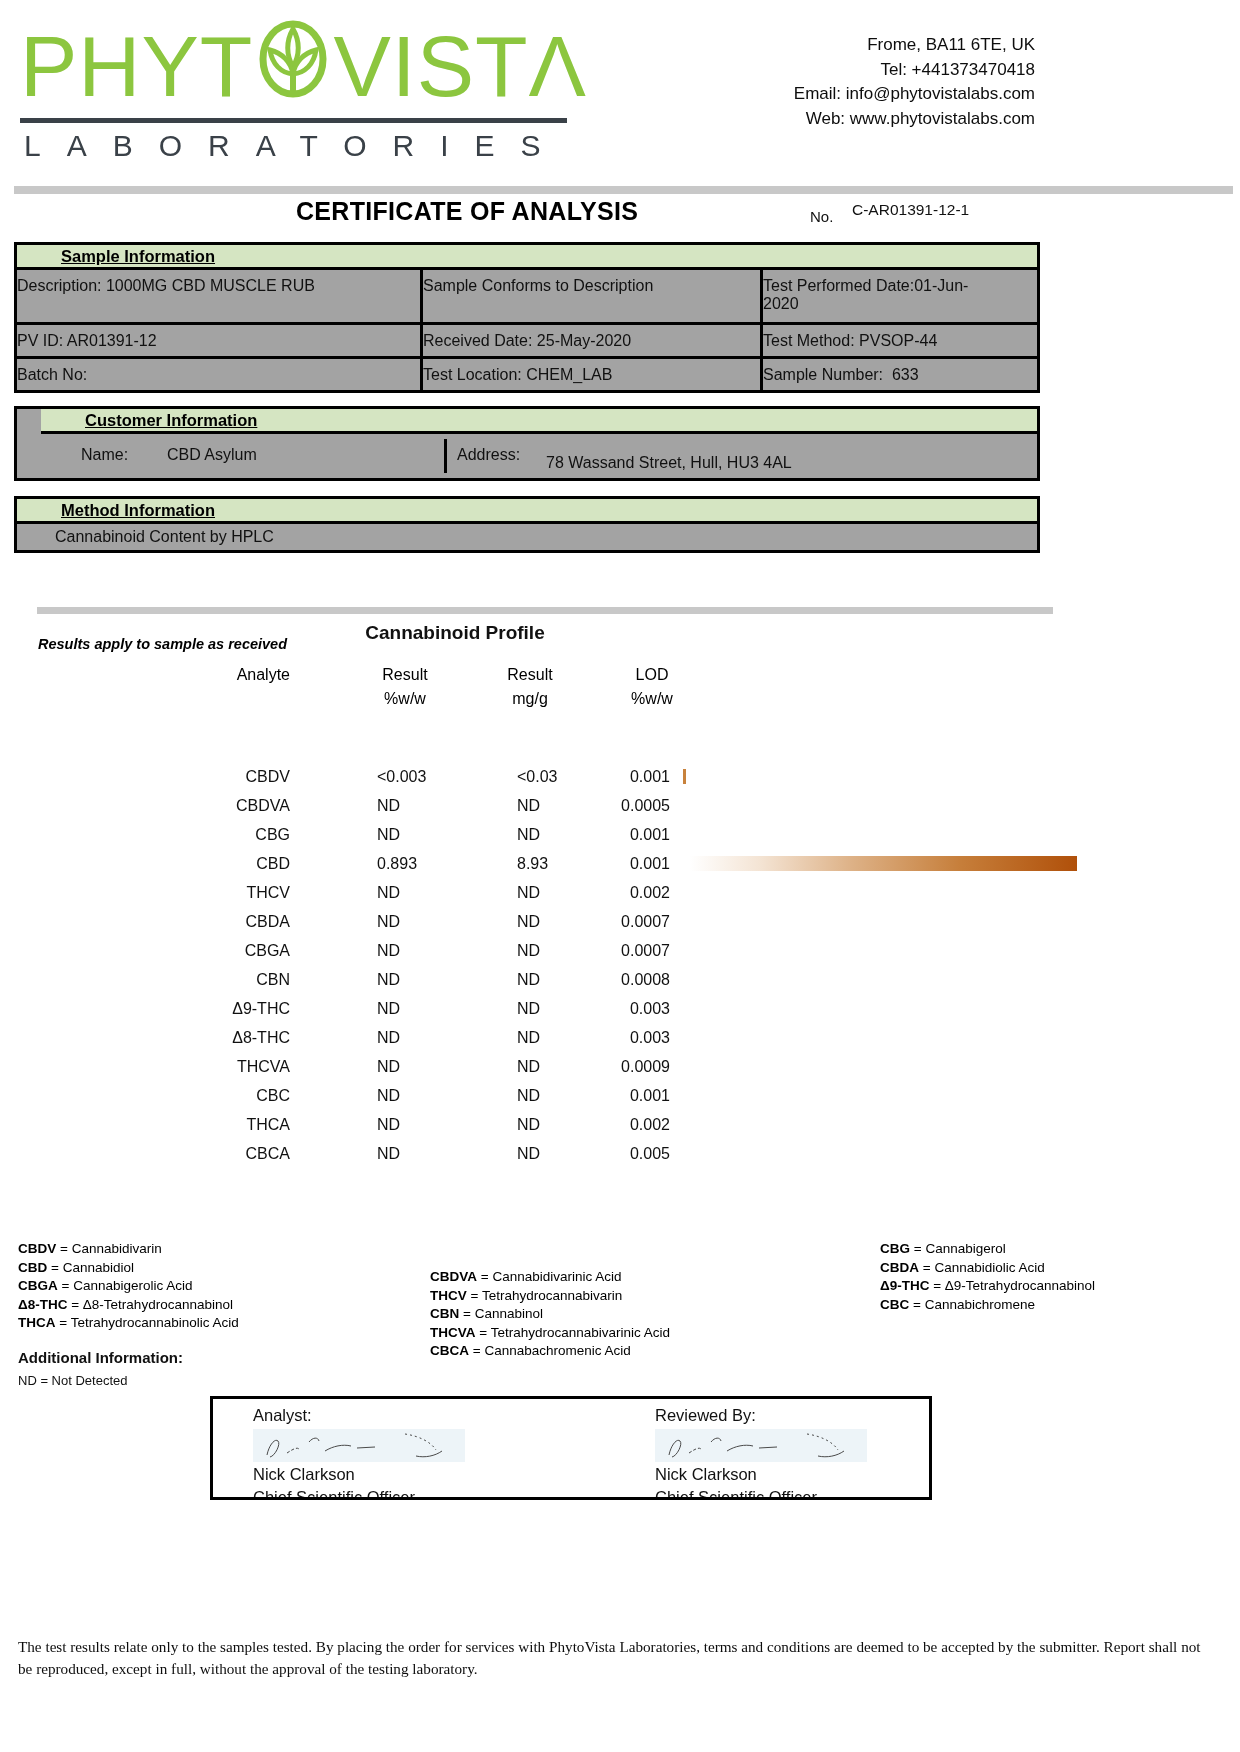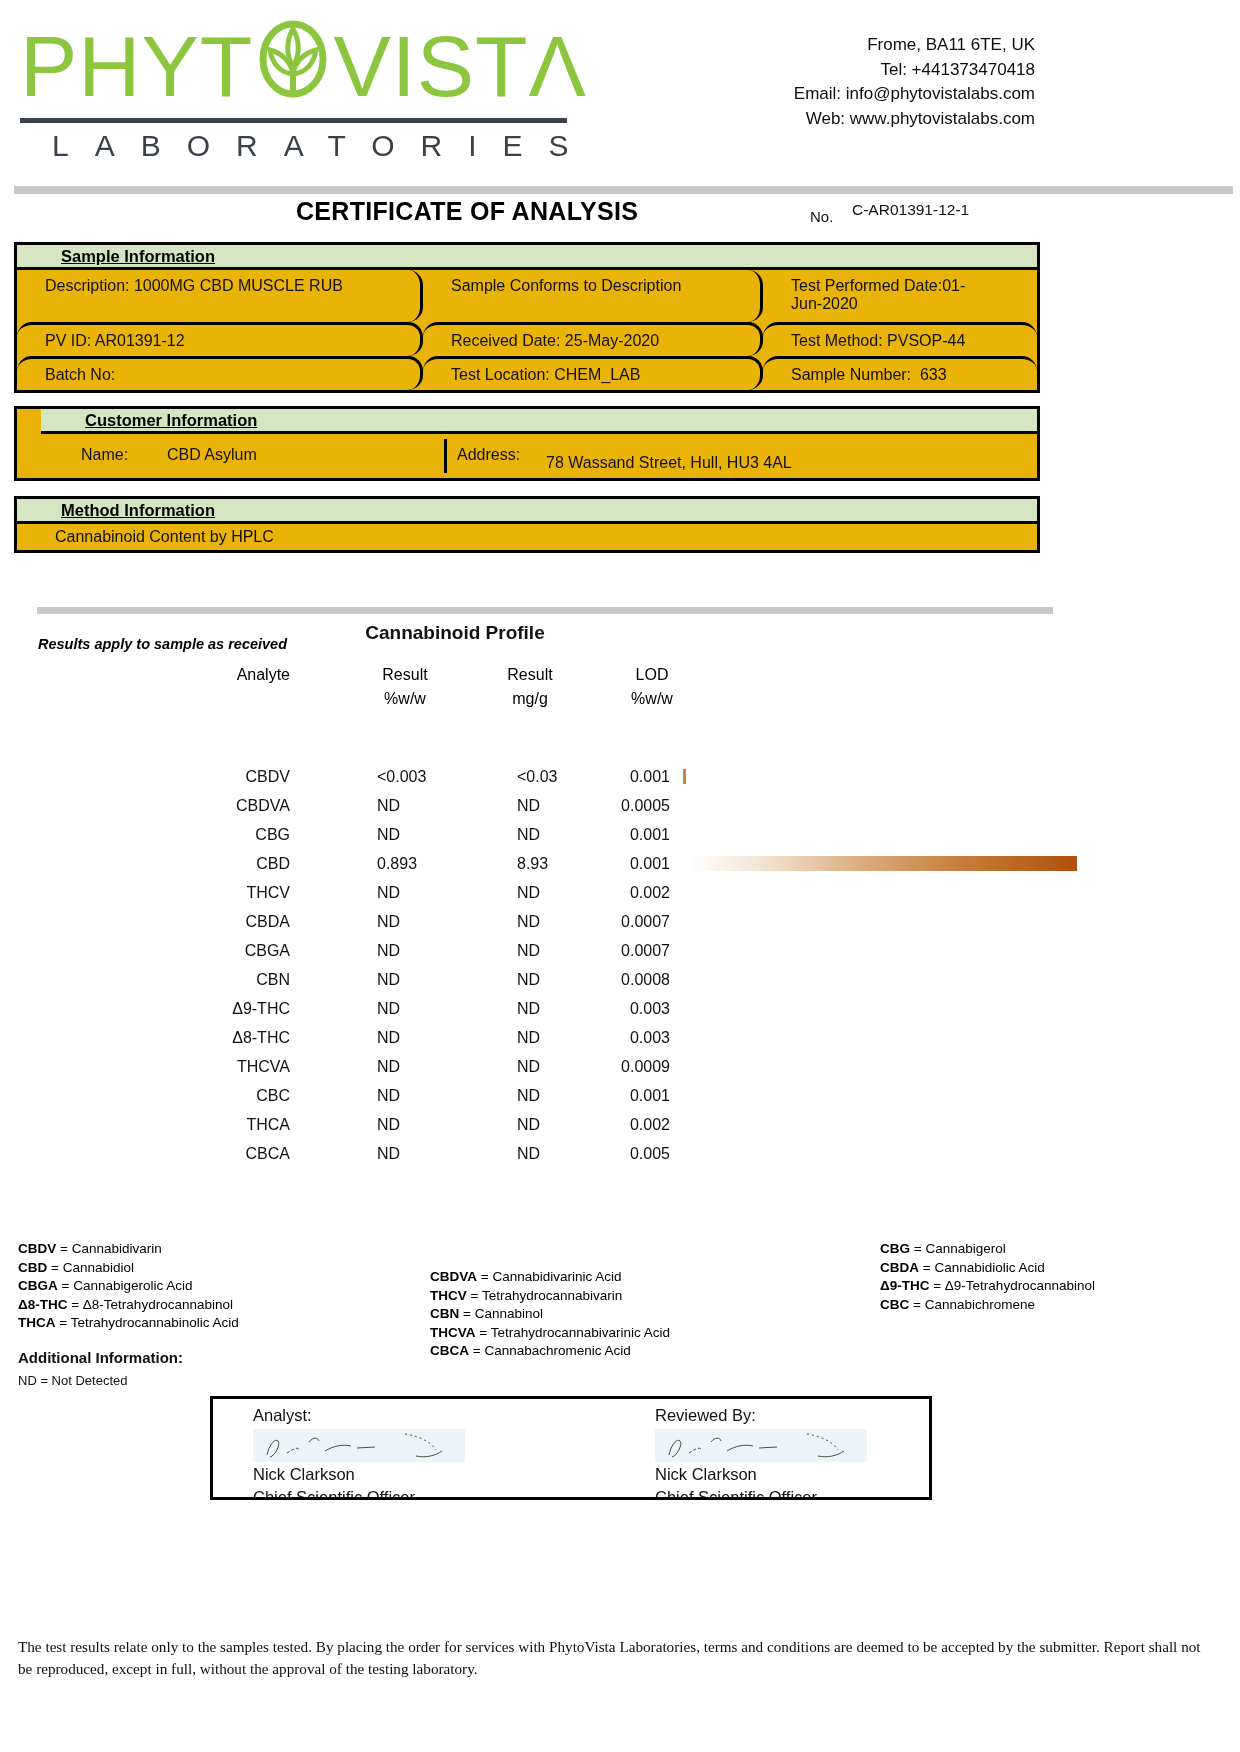--- a/index.html
+++ b/index.html
@@ -8,39 +8,39 @@
     position:relative;width:1240px;height:1752px;background:#ffffff;
     font-family:"Liberation Sans", sans-serif;color:#111;overflow:hidden;
   }
   .abs{position:absolute;}
 
   
   .logo-word{top:16px;left:20px;display:flex;align-items:center;height:100px;
     font-size:86px;font-weight:400;color:#8cc63f;letter-spacing:1px;white-space:nowrap;}
   .leaf-icon{margin:6px 2px 0 2px;}
   .logo-rule{top:118px;left:20px;width:547px;height:5px;background:#3a4148;}
-  .logo-sub{top:129px;left:24px;font-size:30px;letter-spacing:26px;color:#3a4148;white-space:nowrap;margin-left:28px;}
+  .logo-sub{top:129px;left:24px;font-size:30px;letter-spacing:26px;color:#3a4148;white-space:nowrap;}
   .contact{top:33px;left:615px;width:420px;text-align:right;font-size:17px;line-height:24.5px;color:#0d0d0d;}
   .gray-bar{background:#c8c8c8;}
   .bar1{top:186px;left:14px;width:1219px;height:8px;}
   .bar2{top:607px;left:37px;width:1016px;height:7px;}
 
   
   .coa-title{top:197px;left:296px;font-size:25px;font-weight:bold;letter-spacing:.3px;color:#000;}
   .no-label{top:208px;left:810px;font-size:15px;}
   .no-value{top:201px;left:852px;font-size:15.5px;}
 
   
-  .section{left:14px;width:1026px;border:3px solid #000;background:#eab308;}
+  .section{left:14px;width:1026px;border:3px solid #000;background:#a3a3a3;}
   .band{background:#d5e5c2;height:25px;border-bottom:3px solid #000;
     padding-left:44px;display:flex;align-items:center;}
   .band span{font-size:16.5px;font-weight:bold;text-decoration:underline;color:#000;}
   .sec-sample{top:242px;}
   .si-grid{display:grid;grid-template-columns:406px 340px 1fr;grid-template-rows:52px 34px 34px;}
-  .si-cell{border-top:0;padding:0 28px;font-size:16px;white-space:pre-wrap;display:flex;align-items:center;border-radius:15px;}
+  .si-cell{border-top:0;padding:0 0;font-size:16px;white-space:pre-wrap;display:flex;align-items:center;}
   .si-cell.cA{border-right:3px solid #000;}
   .si-cell.cB{border-right:3px solid #000;}
   .si-cell.rowline{border-top:3px solid #000;}
   .si-cell.top{align-items:flex-start;padding-top:7px;}
   .si-cell.cC.top{padding-right:42px;}
   .sec-customer{top:406px;padding-left:24px;}
   .cust-row{position:relative;height:44px;font-size:16px;}
   .cust-divider{left:403px;top:5px;width:3px;height:34px;background:#000;}
   .cust-name-label{left:40px;top:12px;}
   .cust-name{left:126px;top:12px;}

